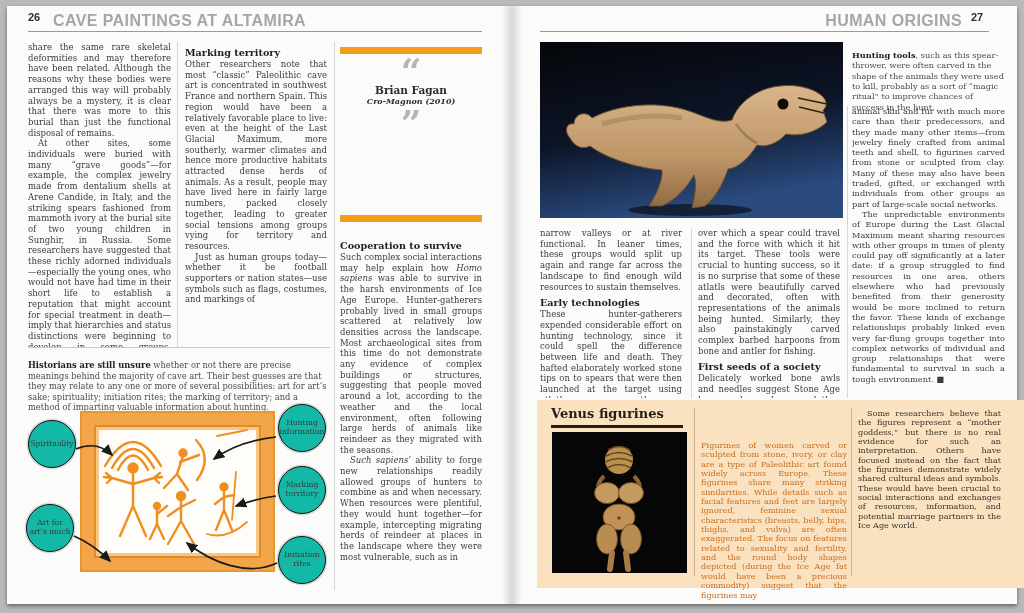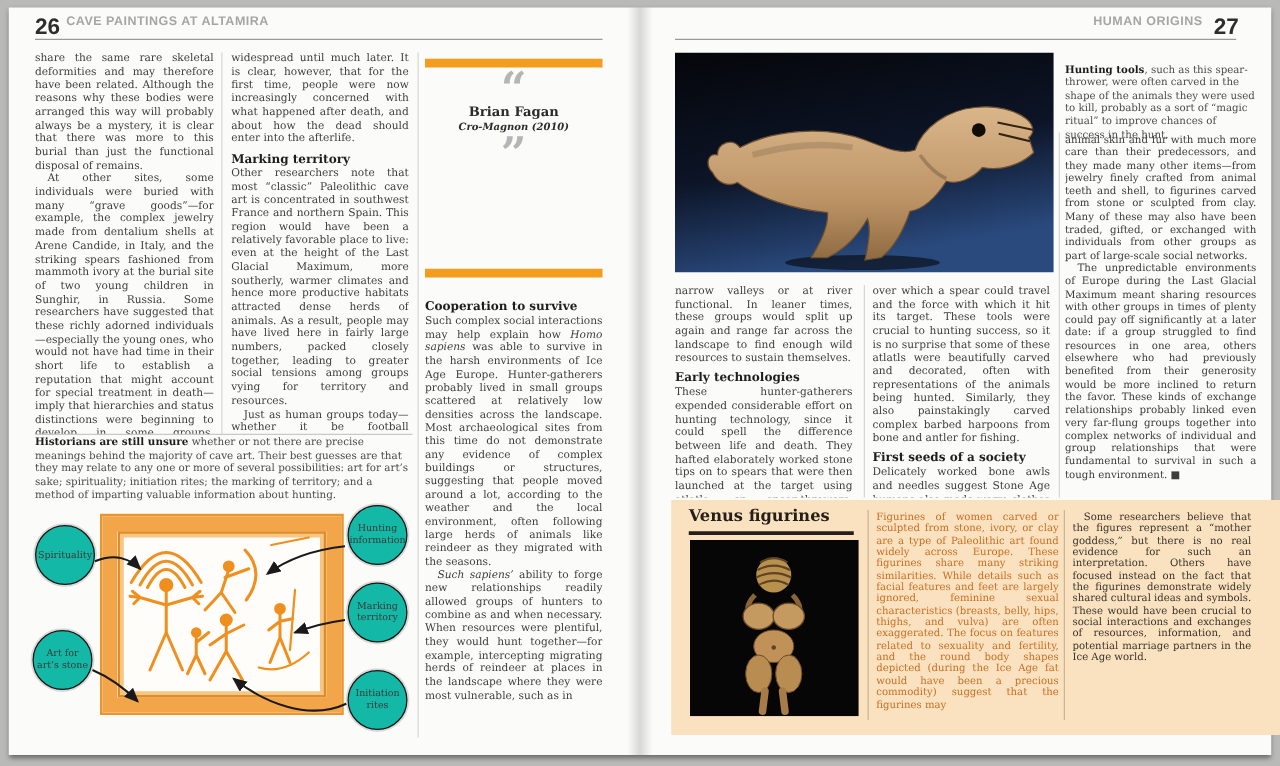--- a/index.html
+++ b/index.html
@@ -3,22 +3,22 @@
 <meta charset="utf-8">
 <style>
   html,body{margin:0;padding:0;}
   body{font-family:"DejaVu Serif",serif;}
   #app{position:relative;width:1024px;height:613px;background:#b9b9b7;overflow:hidden;}
   .sheet{position:absolute;left:7px;top:6px;width:1010px;height:598px;background:#fbfbf9;box-shadow:0 2px 4px rgba(0,0,0,.45);}
   .gutter{position:absolute;left:502px;top:6px;width:20px;height:598px;
     background:linear-gradient(90deg,rgba(0,0,0,0) 0%,rgba(0,0,0,.14) 50%,rgba(0,0,0,0) 100%);}
   .abs{position:absolute;}
   
-  .pgnum{font-family:"Liberation Sans",sans-serif;font-weight:bold;font-size:18px;color:#2e2e2e;}
-  .pgtitle{font-family:"Liberation Sans",sans-serif;font-weight:bold;font-size:10px;color:#a6a6a6;letter-spacing:.4px;}
+  .pgnum{font-family:"Liberation Sans",sans-serif;font-weight:bold;font-size:11px;color:#2e2e2e;}
+  .pgtitle{font-family:"Liberation Sans",sans-serif;font-weight:bold;font-size:16px;color:#a6a6a6;letter-spacing:.4px;}
   .hdr-rule{height:1px;background:#9a9a9a;}
   
   .bodytext{font-size:8.5px;line-height:10.7px;color:#3d3d3d;overflow:hidden;text-align:justify;}
   .bodytext p{margin:0;}
   .bodytext p.ind{text-indent:10px;}
   .subhead{font-size:9.6px;font-weight:bold;color:#1e1e1e;margin:5px 0 1px 0;line-height:11px;}
   .vrule{width:1px;background:#d7d7d4;}
   .hrule{height:1px;background:#c9c9c6;}
   
   .qbar{height:7px;background:#f49c1e;}
@@ -42,21 +42,21 @@
   
   .photocap{font-size:8.2px;line-height:10.3px;color:#4d4d4d;}
   .photocap strong{color:#1c1c1c;}
   
   .venusbox{background:#fae2c0;}
   .venus-head{font-size:13px;font-weight:bold;color:#241f19;}
   .venus-underline{height:2.5px;background:#241f19;}
   .venus-col{font-size:8.1px;line-height:9.35px;overflow:hidden;text-align:justify;}
   .venus-col p{margin:0;}
   .venus-col p.ind{text-indent:9px;}
-  .venus-orange{color:#c96f22;}
+  .venus-orange{color:#c96f22;margin-top:32px;}
   .venus-dark{color:#3a332b;}
   .venus-vr{position:absolute;width:1px;background:rgba(90,60,20,.28);}
 </style>
 </head>
 <body>
 
 <div id="app">
   <div class="sheet"></div>
   <div class="gutter abs"></div>
 
@@ -68,21 +68,20 @@
   <div class="abs pgnum" style="left:971px;top:11px;">27</div>
   <div class="abs hdr-rule" style="left:540px;top:31px;width:449px;"></div>
 
   <div class="abs bodytext" style="left:28px;top:42px;width:143px;height:306px;">
     <p>share the same rare skeletal deformities and may therefore have been related. Although the reasons why these bodies were arranged this way will probably always be a mystery, it is clear that there was more to this burial than just the functional disposal of remains.</p>
     <p class="ind">At other sites, some individuals were buried with many “grave goods”—for example, the complex jewelry made from dentalium shells at Arene Candide, in Italy, and the striking spears fashioned from mammoth ivory at the burial site of two young children in Sunghir, in Russia. Some researchers have suggested that these richly adorned individuals—especially the young ones, who would not have had time in their short life to establish a reputation that might account for special treatment in death—imply that hierarchies and status distinctions were beginning to develop in some groups. However, they do not appear to have become</p>
   </div>
   <div class="abs vrule" style="left:177px;top:42px;height:305px;"></div>
 
   <div class="abs bodytext" style="left:185px;top:42px;width:142px;height:306px;">
-    <p>widespread until much later. It is clear, however, that for the first time, people were now increasingly concerned with what happened after death, and about how the dead should enter into the afterlife.</p>
     <div class="subhead">Marking territory</div>
     <p>Other researchers note that most “classic” Paleolithic cave art is concentrated in southwest France and northern Spain. This region would have been a relatively favorable place to live: even at the height of the Last Glacial Maximum, more southerly, warmer climates and hence more productive habitats attracted dense herds of animals. As a result, people may have lived here in fairly large numbers, packed closely together, leading to greater social tensions among groups vying for territory and resources.</p>
     <p class="ind">Just as human groups today—whether it be football supporters or nation states—use symbols such as flags, costumes, and markings of</p>
   </div>
   <div class="abs vrule" style="left:334px;top:42px;height:548px;"></div>
 
   <div class="abs qbar" style="left:340px;top:47px;width:142px;"></div>
   <div class="abs quotebox" style="left:337px;top:58px;width:148px;">
     <div class="qmark">“</div>
     <div class="qauthor">Brian Fagan</div>
@@ -91,21 +90,21 @@
   </div>
   <div class="abs qbar" style="left:340px;top:215px;width:142px;"></div>
 
   <div class="abs bodytext" style="left:340px;top:235px;width:142px;height:356px;">
     <div class="subhead">Cooperation to survive</div>
     <p><span>Such complex social interactions may help explain how </span><em>Homo sapiens</em><span> was able to survive in the harsh environments of Ice Age Europe. Hunter-gatherers probably lived in small groups scattered at relatively low densities across the landscape. Most archaeological sites from this time do not demonstrate any evidence of complex buildings or structures, suggesting that people moved around a lot, according to the weather and the local environment, often following large herds of animals like reindeer as they migrated with the seasons.</span></p>
     <p class="ind"><em>Such sapiens’</em><span> ability to forge new relationships readily allowed groups of hunters to combine as and when necessary. When resources were plentiful, they would hunt together—for example, intercepting migrating herds of reindeer at places in the landscape where they were most vulnerable, such as in</span></p>
   </div>
 
   <div class="abs hrule" style="left:28px;top:347px;width:302px;"></div>
-  <div class="abs caption" style="left:28px;top:348px;width:300px;">
+  <div class="abs caption" style="left:28px;top:360px;width:300px;">
     <p><strong>Historians are still unsure</strong><span> whether or not there are precise meanings behind the majority of cave art. Their best guesses are that they may relate to any one or more of several possibilities: art for art’s sake; spirituality; initiation rites; the marking of territory; and a method of imparting valuable information about hunting.</span></p>
   </div>
 
   <div class="frame"></div>
   <svg class="abs" style="left:95px;top:426px;" width="166" height="132" viewBox="0 0 166 132">
     <g stroke="#ef8f1f" stroke-width="2.4" fill="none" stroke-linecap="round">
       <path d="M10,40 Q38,-8 66,40"></path>
       <path d="M17,42 Q38,4 59,42"></path>
       <path d="M23,44 Q38,15 53,44"></path>
       <circle cx="38" cy="42" r="4.5" fill="#ef8f1f"></circle>
@@ -151,21 +150,21 @@
   <div class="bubble" style="left:28px;top:420px;">
       <span>Spirituality</span>
     </div>
   <div class="bubble" style="left:278px;top:404px;">
       <span>Hunting information</span>
     </div>
   <div class="bubble" style="left:278px;top:466px;">
       <span>Marking territory</span>
     </div>
   <div class="bubble" style="left:26px;top:504px;">
-      <span>Art for art’s stone</span>
+      <span>Art for art’s much</span>
     </div>
   <div class="bubble" style="left:278px;top:536px;">
       <span>Initiation rites</span>
     </div>
 
   <svg class="abs" style="left:540px;top:42px;" width="303" height="176" viewBox="0 0 303 176">
     <defs>
       <linearGradient id="nightbg" x1="0" y1="0" x2="0.3" y2="1">
         <stop offset="0" stop-color="#05060a"></stop>
         <stop offset="0.55" stop-color="#0c1426"></stop>

